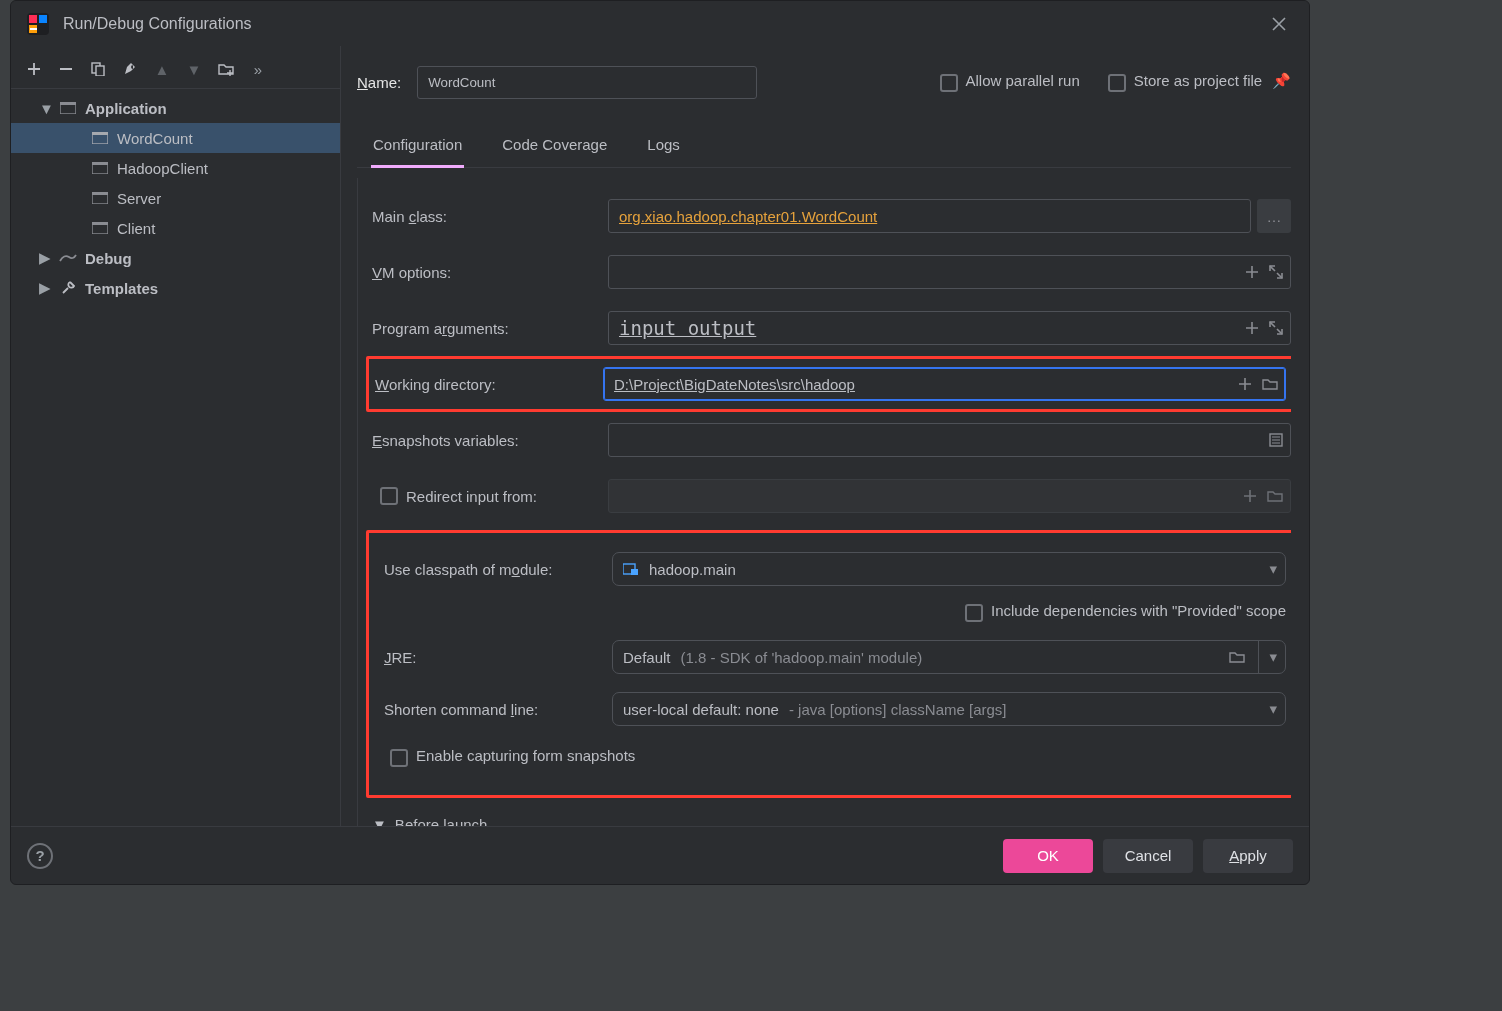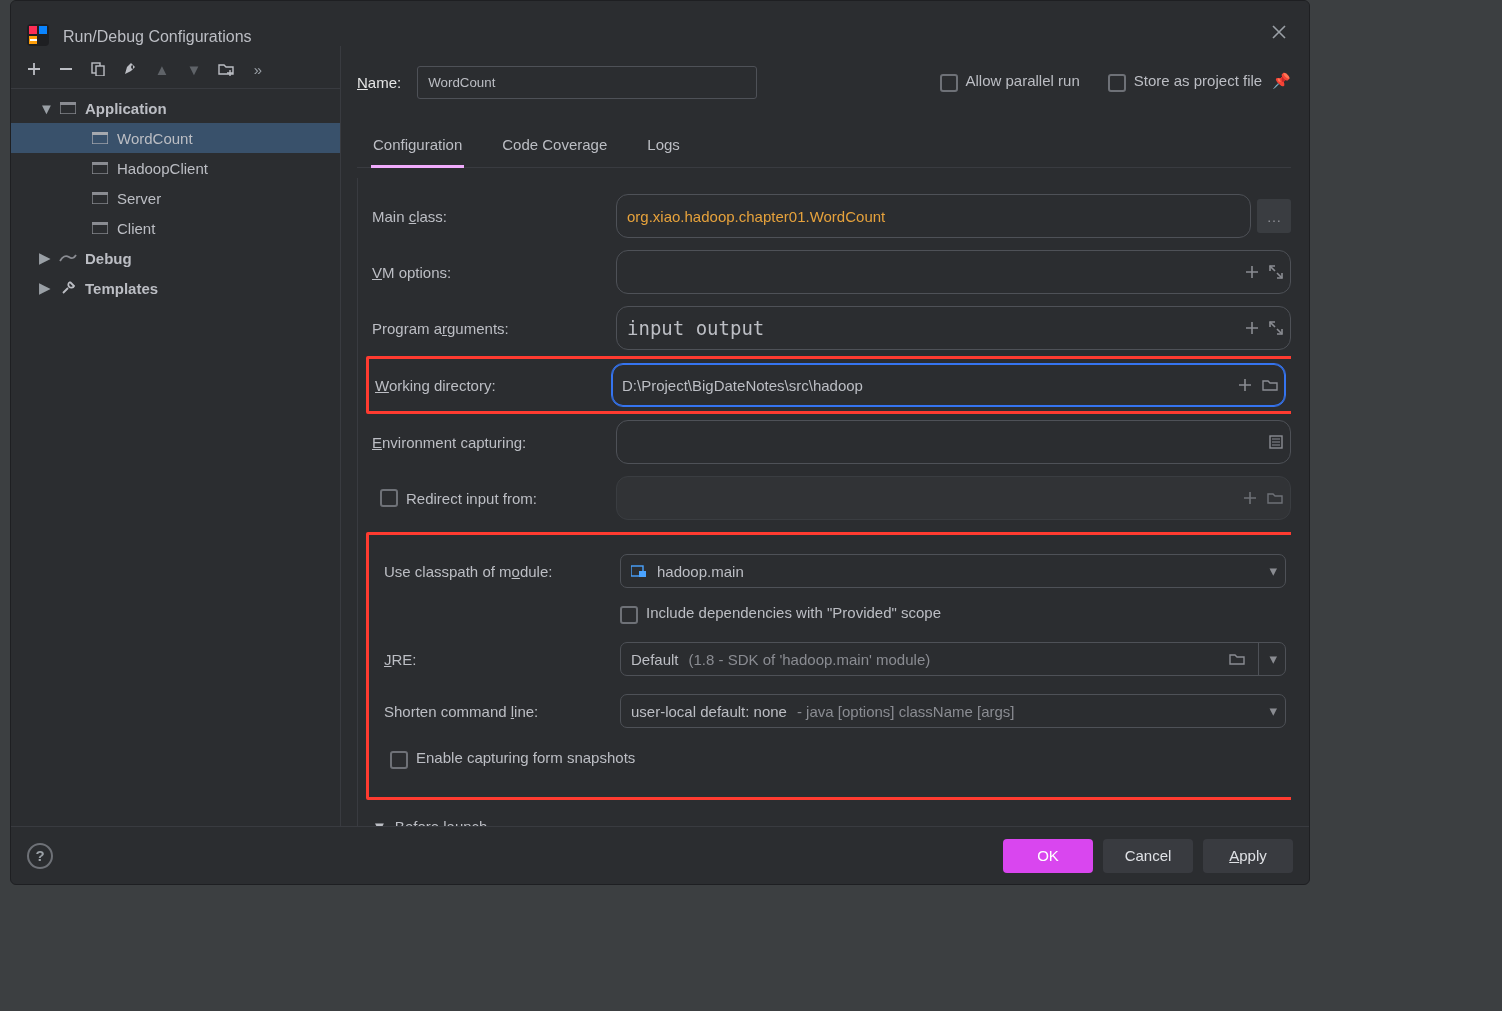--- a/index.html
+++ b/index.html
@@ -28,21 +28,21 @@
     background: #2b2d30;
     border: 1px solid #1e1f22;
     border-radius: 6px;
     overflow: hidden;
     display: flex;
     flex-direction: column;
   }
   .titlebar {
     height: 45px;
     display: flex;
-    align-items: flex-end;
+    align-items: center;
     padding: 0 16px;
     gap: 14px;
     background: #2b2d30;
   }
   .app-icon {
     width: 22px; height: 22px;
     display: inline-flex;
     align-items: center; justify-content: center;
   }
   .titlebar .title { color: #bcbec4; font-size: 16px; }
@@ -120,36 +120,37 @@
     border: 1px solid #393b40;
     border-top: none;
     border-right: none;
     border-bottom: none;
     padding: 10px 0 0 14px;
     height: 100%;
     overflow: hidden;
   }
   .field-row {
     display: flex; align-items: center;
-    min-height: 56px; gap: 8px;
+    min-height: 56px;  justify-content: space-between;
   }
   .field-label { width: 236px; color: #bcbec4; }
   .field-label .ul { text-decoration: underline; }
   .field-input-wrap {
     flex: 1; display: flex; align-items: center; gap: 6px;
     position: relative;
   }
   .txt {
-    flex: 1; height: 44px;
+    flex: 1; height: 34px;
     background: #2b2d30;
     border: 1px solid #4e5157;
-    border-radius: 12px;
+    border-radius: 3px;
     color: #bcbec4;
     padding: 0 10px;
     font-size: 15px;
+    text-decoration: underline;
   }
   .txt.mono { font-family: Consolas, monospace; font-size: 19px; }
   .txt.highlight { color: #e6a23c; }
   .txt.focus { border-color: #3574f0; box-shadow: 0 0 0 1px #3574f0 inset; }
   .icon-btn {
     width: 26px; height: 26px;
     display: inline-flex; align-items: center; justify-content: center;
     color: #8a8c92; cursor: pointer; border-radius: 3px;
   }
   .icon-btn.boxed { background: #3a3d41; width: 34px; height: 34px; }
@@ -189,21 +190,21 @@
   .help-circle {
     width: 26px; height: 26px; border: 2px solid #6e7177; border-radius: 50%;
     display: flex; align-items: center; justify-content: center;
     color: #9aa0a6; font-weight: 600; cursor: pointer;
   }
   .btn {
     height: 34px; min-width: 90px; border-radius: 4px;
     display: inline-flex; align-items: center; justify-content: center;
     background: #393b40; color: #dfe1e5; cursor: pointer; padding: 0 14px;
   }
-  .btn.primary { background: #d946ef; color: #ffffff; }
+  .btn.primary { background: #ec4899; color: #ffffff; }
   .btn .ul { text-decoration: underline; }
   .spacer { flex: 1; }
 
   
   svg { display: block; }
 </style>
 </head>
 <body>
 
 <div class="outer-shell">
@@ -410,21 +411,21 @@
                 <span>
                       <svg width="16" height="14" viewBox="0 0 16 14">
                         <path d="M1 3 H6 L8 5 H15 V12 H1 Z" fill="none" stroke="#8a8c92" stroke-width="1.4"></path>
                       </svg>
                     </span>
               </div>
             </div>
           </div>
 
           <div class="field-row">
-            <div class="field-label"><span class="ul">E</span><span>nvironment capturing:</span></div>
+            <div class="field-label"><span class="ul">E</span><span>snapshots variables:</span></div>
             <div class="field-input-wrap">
               <input class="txt" value="" style="">
               <div class="inside-icons">
                 <span>
                       <svg width="14" height="14" viewBox="0 0 14 14">
                         <rect x="1" y="1" width="12" height="12" fill="none" stroke="#8a8c92" stroke-width="1.4"></rect>
                         <path d="M3 4 H11 M3 7 H11 M3 10 H11" stroke="#8a8c92" stroke-width="1.2"></path>
                       </svg>
                     </span>
               </div>

